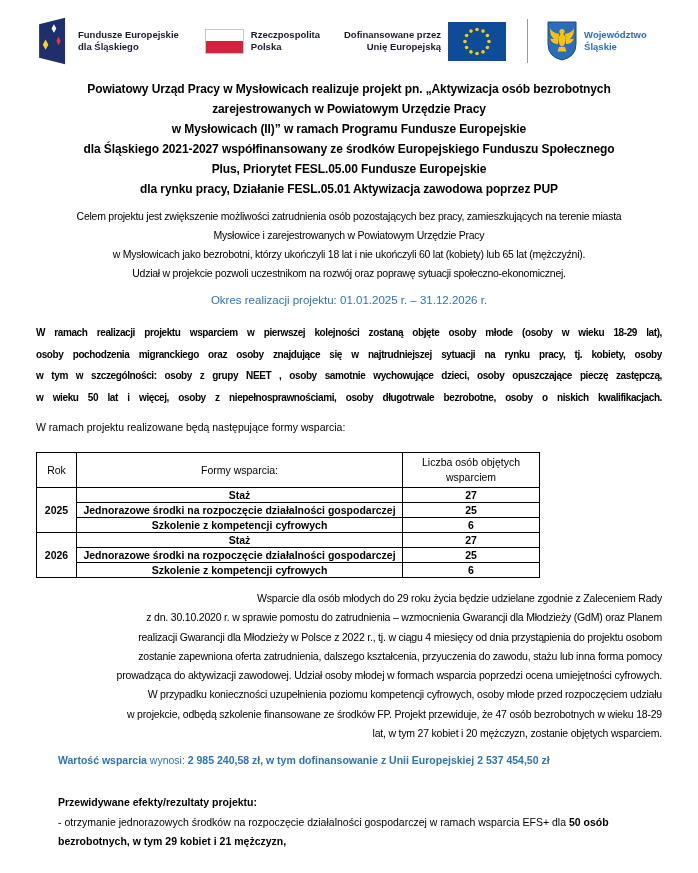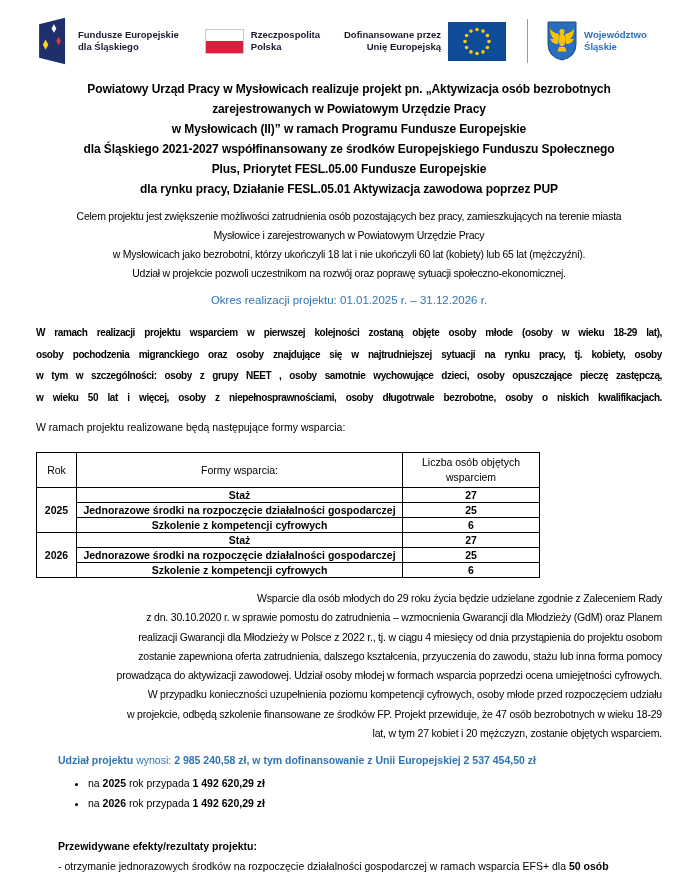--- a/index.html
+++ b/index.html
@@ -209,25 +209,21 @@
     <div>z dn. 30.10.2020 r. w sprawie pomostu do zatrudnienia – wzmocnienia Gwarancji dla Młodzieży (GdM) oraz Planem</div>
     <div>realizacji Gwarancji dla Młodzieży w Polsce z 2022 r., tj. w ciągu 4 miesięcy od dnia przystąpienia do projektu osobom</div>
     <div>zostanie zapewniona oferta zatrudnienia, dalszego kształcenia, przyuczenia do zawodu, stażu lub inna forma pomocy</div>
     <div>prowadząca do aktywizacji zawodowej. Udział osoby młodej w formach wsparcia poprzedzi ocena umiejętności cyfrowych.</div>
     <div>W przypadku konieczności uzupełnienia poziomu kompetencji cyfrowych, osoby młode przed rozpoczęciem udziału</div>
     <div>w projekcie, odbędą szkolenie finansowane ze środków FP. Projekt przewiduje, że 47 osób bezrobotnych w wieku 18-29</div>
     <div>lat, w tym 27 kobiet i 20 mężczyzn, zostanie objętych wsparciem.</div>
   </div>
 
   <div class="value-block">
-    <p class="value-line"><span class="blue bold">Udział projektu</span><span class="blue"> wynosi: </span><span class="blue bold">2 985 240,58 zł, w tym dofinansowanie z Unii Europejskiej 2 537 454,50 zł</span></p>
-    <ul class="amounts">
-      <li><span>na </span><span class="bold">2025</span><span> rok przypada </span><span class="bold">1 492 620,29 zł</span></li>
-      <li><span>na </span><span class="bold">2026</span><span> rok przypada </span><span class="bold">1 492 620,29 zł</span></li>
-    </ul>
+    <p class="value-line"><span class="blue bold">Wartość wsparcia</span><span class="blue"> wynosi: </span><span class="blue bold">2 985 240,58 zł, w tym dofinansowanie z Unii Europejskiej 2 537 454,50 zł</span></p>
   </div>
 
   <div class="effects">
     <p class="bold">Przewidywane efekty/rezultaty projektu:</p>
     <p><span>-  otrzymanie jednorazowych środków na rozpoczęcie działalności gospodarczej w ramach wsparcia EFS+ dla </span><span class="red bold">50 osób bezrobotnych, w tym 29 kobiet i 21 mężczyzn,</span></p>
 
   </div>
 
 </div>
 

